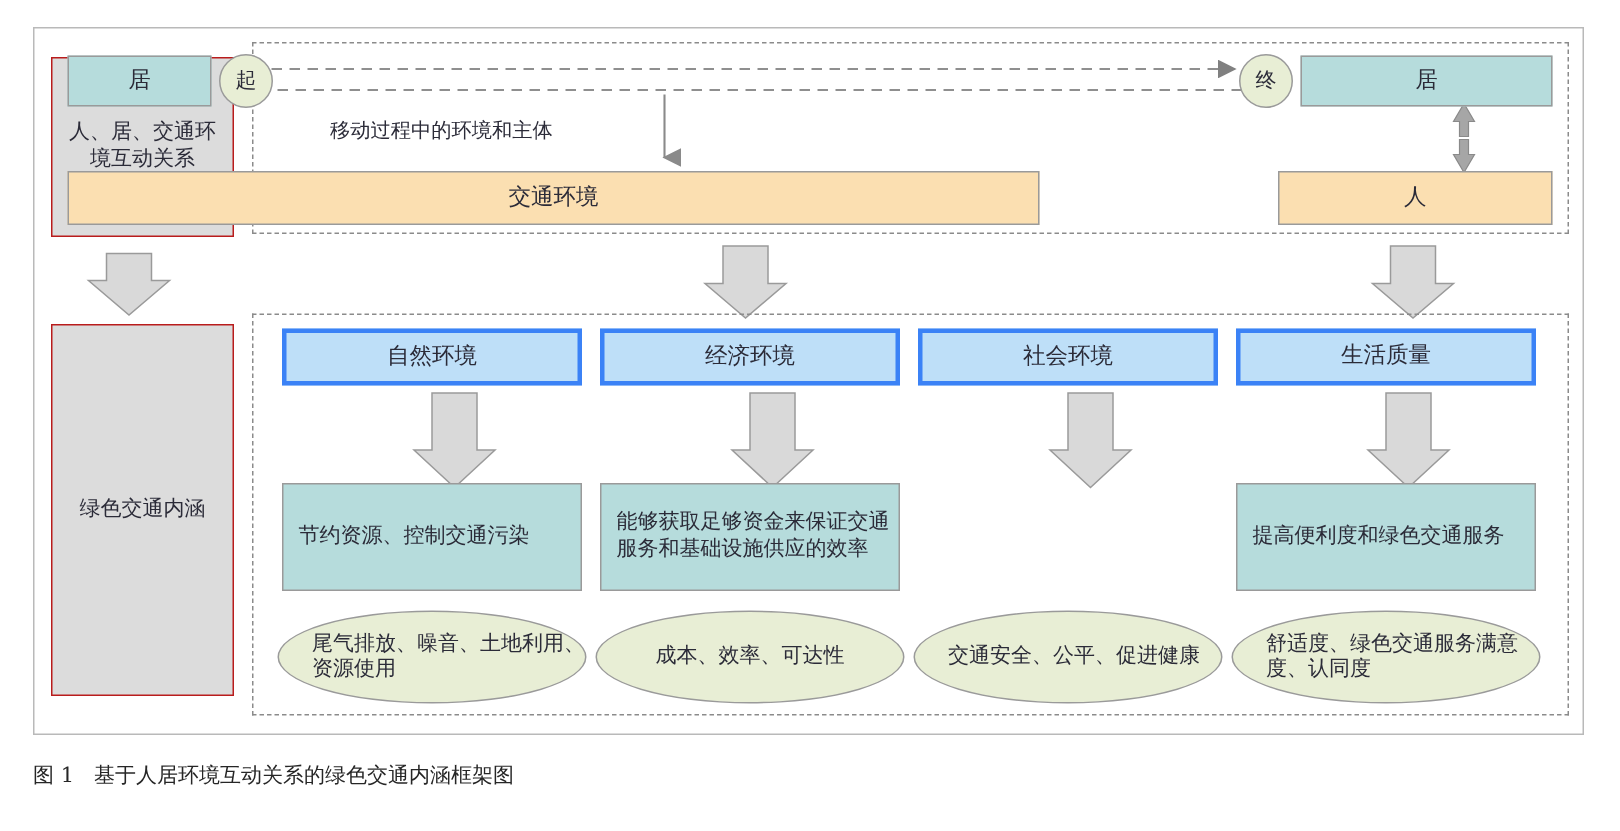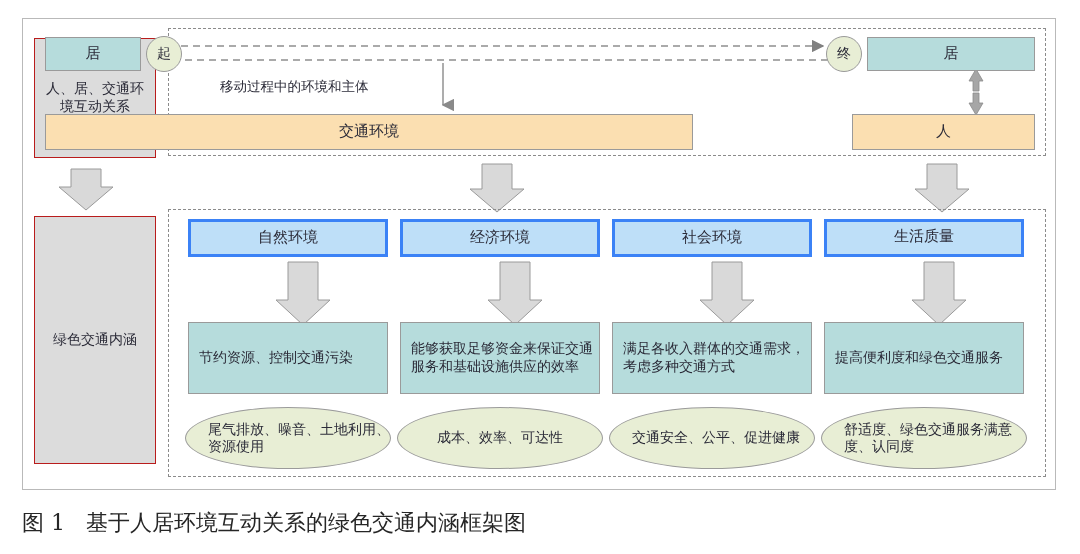--- a/index.html
+++ b/index.html
@@ -48,21 +48,21 @@
   }
   .dashgroup{
     border:1px dashed #8b8b8b;background:transparent;
   }
 
   
   .t15{font-size:15px;}
   .t14{font-size:14px;}
   .t13{font-size:13.5px;}
   .caption{
-    position:absolute;left:22px;top:508px;font-size:22px;color:#262626;
+    position:absolute;left:22px;top:508px;font-size:14px;color:#262626;
     font-family:"DejaVu Serif","Liberation Serif",serif;white-space:pre;
   }
 
   
   #overlay{position:absolute;left:0;top:0;width:1034px;height:472px;pointer-events:none;}
 </style>
 </head>
 <body>
 
 <div id="figure">
@@ -164,23 +164,20 @@
   <div class="abs tealbox left t14" style="left:377px;top:303px;width:200px;height:72px;">
     <span>能够获取足够资金来保证交通服务和基础设施供应的效率</span>
   </div>
   <div class="abs ellipse t14" style="left:374px;top:388px;width:206px;height:62px;">
     <span>成本、效率、可达性</span>
   </div>
 
   <div class="abs bluebox t15" style="left:589px;top:200px;width:200px;height:38px;">
     <span>社会环境</span>
   </div>
-  <div class="abs tealbox left t14" style="left:589px;top:303px;width:200px;height:72px;">
-    <span>满足各收入群体的交通需求，考虑多种交通方式</span>
-  </div>
   <div class="abs ellipse left t14" style="left:586px;top:388px;width:206px;height:62px;">
     <span>交通安全、公平、促进健康</span>
   </div>
 
   <div class="abs bluebox t15" style="left:801px;top:200px;width:200px;height:38px;font-family:Liberation Mono, monospace;">
     <span>生活质量</span>
   </div>
   <div class="abs tealbox left t14" style="left:801px;top:303px;width:200px;height:72px;">
     <span>提高便利度和绿色交通服务</span>
   </div>

